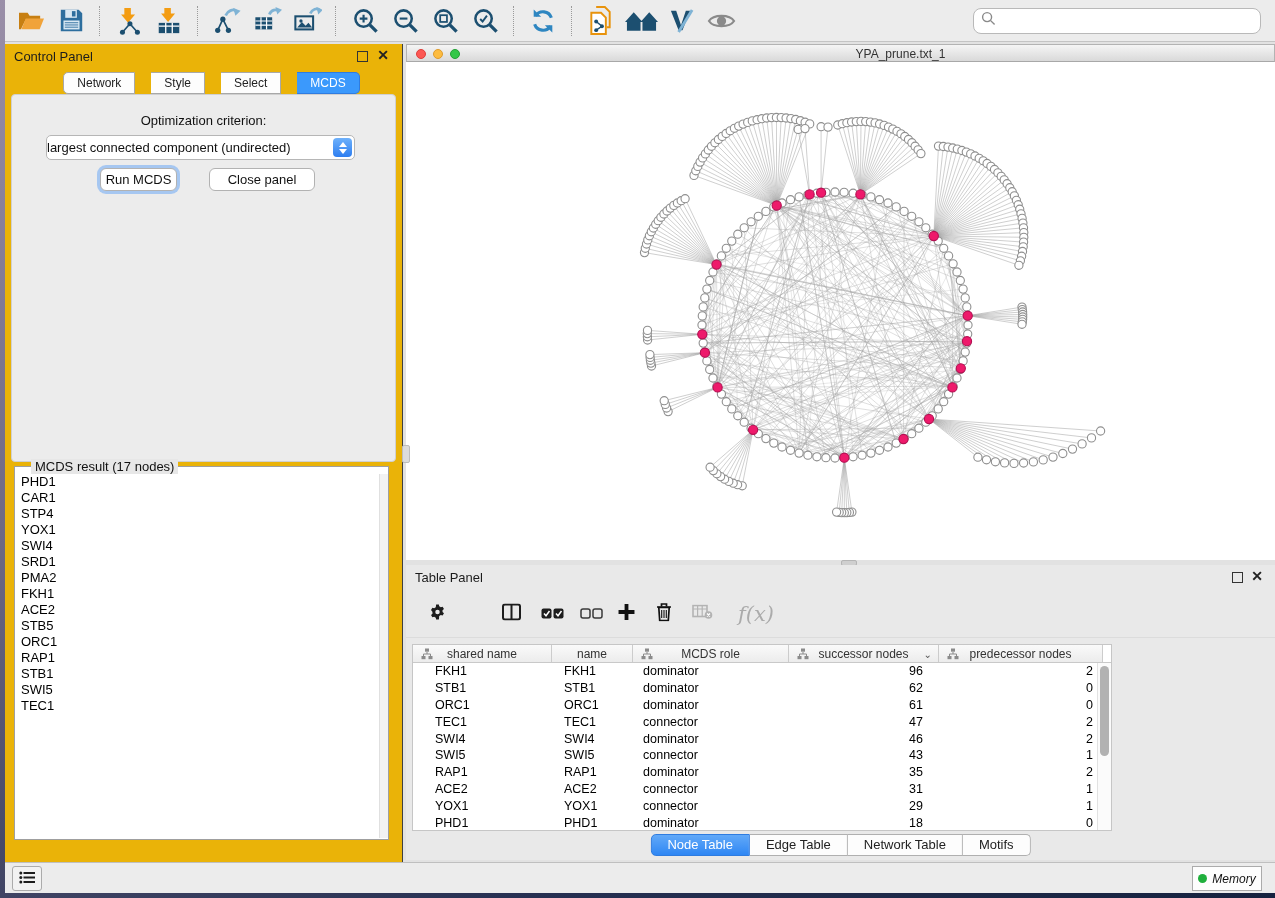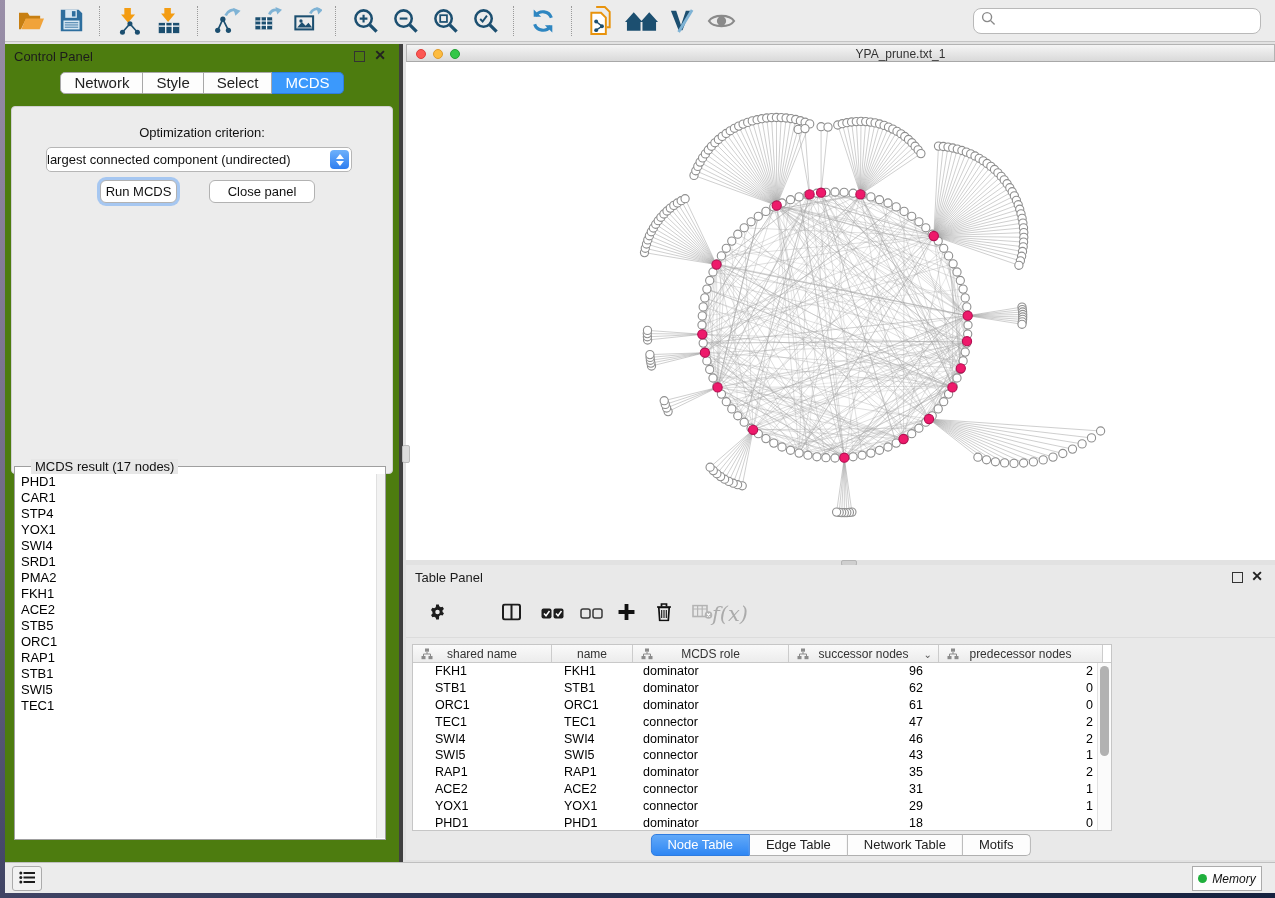--- a/index.html
+++ b/index.html
@@ -12,34 +12,34 @@
   #toolbar{position:absolute;left:0;top:0;right:0;height:42px;background:#ececec;
     border-bottom:1px solid #c4c4c4;display:flex;align-items:center;padding:0 6px;box-sizing:border-box;}
   .tb-btn{width:40px;height:36px;display:flex;align-items:center;justify-content:center;flex:0 0 auto;cursor:default;}
   .tb-btn svg{display:block;}
   .tb-sep{width:1px;height:30px;border-left:1px dotted #9a9a9a;margin:0 8px;flex:0 0 auto;}
   #search-box{margin-left:auto;margin-right:8px;width:288px;height:26px;background:#fff;border:1px solid #b9b9b9;
     border-radius:8px;display:flex;align-items:center;padding:0 7px;box-sizing:border-box;}
   #search-box input{border:none;outline:none;flex:1;font-size:13px;background:transparent;margin-left:5px;}
 
   
-  #control-panel{position:absolute;left:0;top:44px;width:398px;height:818px;background:#4d7c0f;
-    border-right:4px solid #404040;box-sizing:border-box;}
+  #control-panel{position:absolute;left:0;top:44px;width:398px;height:818px;background:#eab308;
+    border-right:1px solid #404040;box-sizing:border-box;}
   .panel-title{position:absolute;left:9px;top:5px;font-size:13px;color:#1c1c1c;}
   .win-float{position:absolute;width:9px;height:9px;border:1.6px solid #333;top:7px;cursor:default;}
   .win-close{position:absolute;top:3px;font-size:14px;font-weight:bold;color:#222;cursor:default;line-height:16px;}
   #cp-float{right:34px;} #cp-close{right:13px;}
   #cp-tabs{position:absolute;left:0;right:0;top:28px;height:22px;display:flex;justify-content:center;}
-  .cp-tab{height:20px;line-height:20px;padding:0 13px;font-size:15px;background:#fdfdfd;border:1px solid #a8a8a8;
-    border-left:none;color:#222;cursor:default;}
+  .cp-tab{height:20px;line-height:20px;padding:0 13px;font-size:12px;background:#fdfdfd;border:1px solid #a8a8a8;
+    border-left:none;color:#222;cursor:default;margin-left:16px;}
   .cp-tab:first-child{border-left:1px solid #a8a8a8;border-radius:5px 0 0 5px;}
   .cp-tab:last-child{border-radius:0 5px 5px 0;}
   .cp-tab.active{background:#3b99fc;border-color:#2f7ce0;color:#fff;}
   #cp-inner{position:absolute;left:6px;right:6px;top:50px;height:366px;background:#ececec;
-    border:1px solid #d0d0d0;border-radius:4px;margin-top:12px;}
+    border:1px solid #d0d0d0;border-radius:4px;}
   #opt-label{position:absolute;left:0;right:0;top:18px;text-align:center;font-size:13px;color:#111;}
   #opt-select{position:absolute;left:34px;right:40px;top:40px;height:23px;background:#fff;border:1px solid #b6b6b6;
     border-radius:5px;display:flex;align-items:center;cursor:default;}
   #opt-select .sel-text{flex:1;font-size:13px;color:#111;white-space:nowrap;}
   .sel-stepper{width:19px;height:19px;margin-right:2px;background:linear-gradient(#6eb1fb,#2e7ef0);border-radius:4px;
     display:flex;flex-direction:column;align-items:center;justify-content:center;gap:2px;}
   .sel-stepper .up{width:0;height:0;border-left:4px solid transparent;border-right:4px solid transparent;border-bottom:5px solid #fff;}
   .sel-stepper .dn{width:0;height:0;border-left:4px solid transparent;border-right:4px solid transparent;border-top:5px solid #fff;}
   .cp-btn{position:absolute;top:73px;height:23px;background:#fff;border:1px solid #b2b2b2;border-radius:6px;
     font-size:13px;color:#111;display:flex;align-items:center;justify-content:center;cursor:default;box-sizing:border-box;}
@@ -1132,21 +1132,21 @@
               <path d="M1 4.5h14" stroke="#111" stroke-width="1.7"></path>
               <path d="M5.5 4V1.5h5V4" fill="none" stroke="#111" stroke-width="1.7"></path>
               <path d="M5.7 7.5v8M8 7.5v8M10.3 7.5v8" stroke="#111" stroke-width="1.1"></path>
             </svg></span>
       <span class="tp-icon" style="left:286px"><svg width="21" height="15" viewBox="0 0 21 15">
               <rect x="1" y="1" width="14" height="11" fill="none" stroke="#b3b3b3" stroke-width="1.6"></rect>
               <path d="M1 4.5h14M5.6 1v11M10.2 1v11" stroke="#b3b3b3" stroke-width="1.2"></path>
               <circle cx="16.5" cy="10.5" r="3.8" fill="#b3b3b3"></circle>
               <path d="M15 9l3 3M18 9l-3 3" stroke="#fff" stroke-width="1.3"></path>
             </svg></span>
-      <span class="tp-icon fx" style="left:306px">f(x)</span>
+      <span class="tp-icon fx" style="left:332px">f(x)</span>
     </div>
 
     <div id="tbl-wrap">
       <div id="tbl-header">
             <div class="th" style="width: 139px;">
               <span class="tree"><svg width="12" height="12" viewBox="0 0 12 12">
                   <rect x="4" y="0.5" width="4" height="3.2" fill="#8a8a8a"></rect>
                   <path d="M6 4v2M2.5 8V6h7v2" stroke="#8a8a8a" fill="none" stroke-width="1"></path>
                   <rect x="0.5" y="8" width="4" height="3.2" fill="#8a8a8a"></rect>
                   <rect x="7.5" y="8" width="4" height="3.2" fill="#8a8a8a"></rect>

